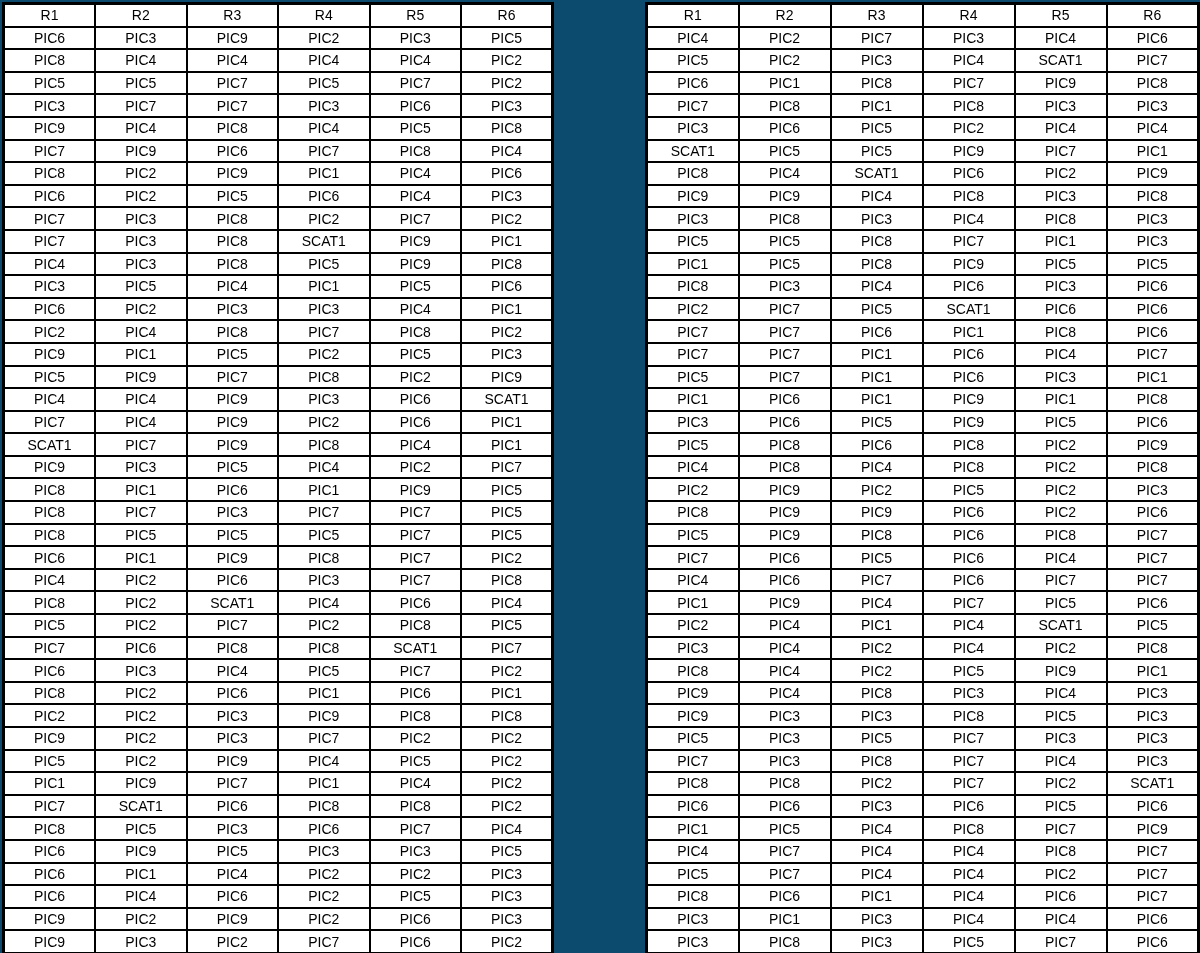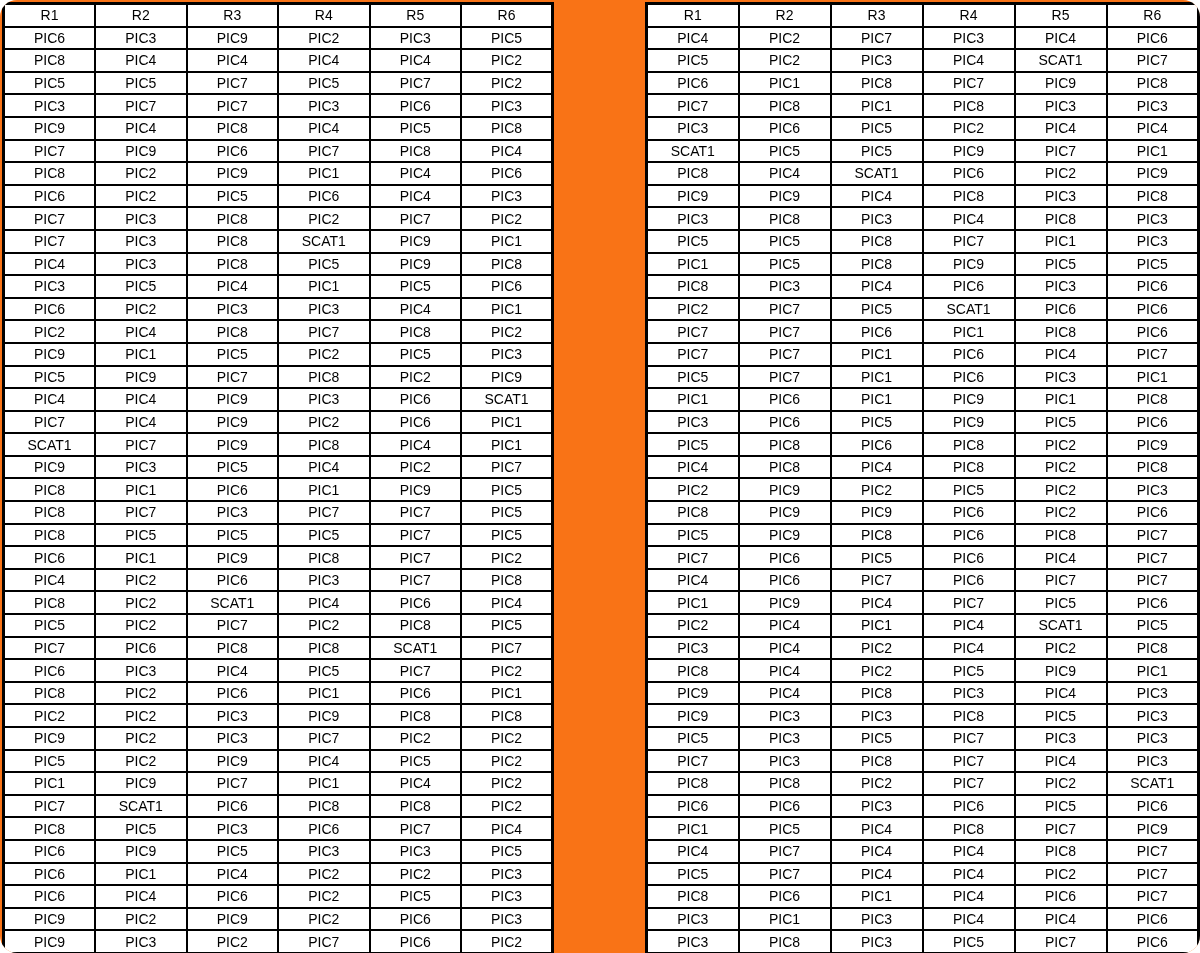--- a/index.html
+++ b/index.html
@@ -5,23 +5,22 @@
   html, body {
     margin: 0;
     padding: 0;
     background: #ffffff;
   }
   .canvas {
     position: relative;
     width: 1200px;
     height: 953px;
     overflow: hidden;
-    background: #f97316;
+    background: #0c4a6e;
     font-family: "Liberation Sans", sans-serif;
-    border-radius: 17px;
   }
   table.grid {
     position: absolute;
     top: 2px;
     border-collapse: collapse;
     table-layout: fixed;
     background: #ffffff;
     border: 3px solid #000000;
   }
   #table-0 { left: 2px;   width: 552px; }

